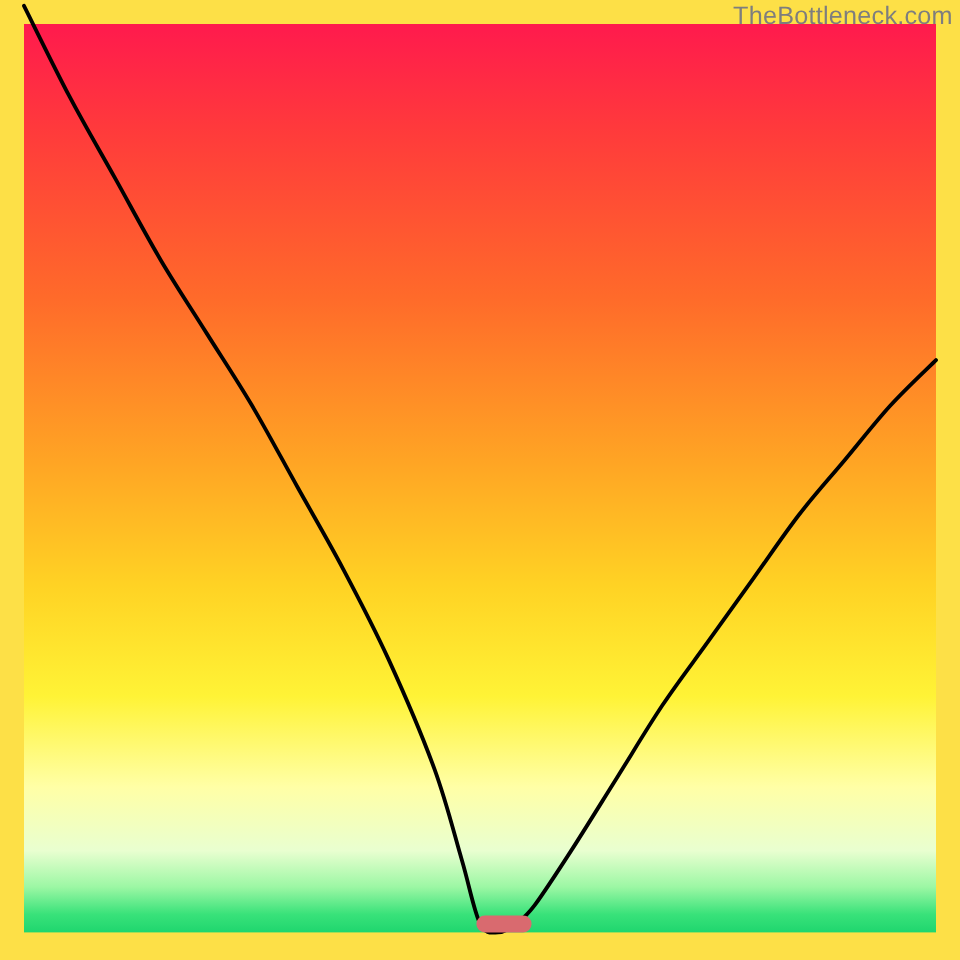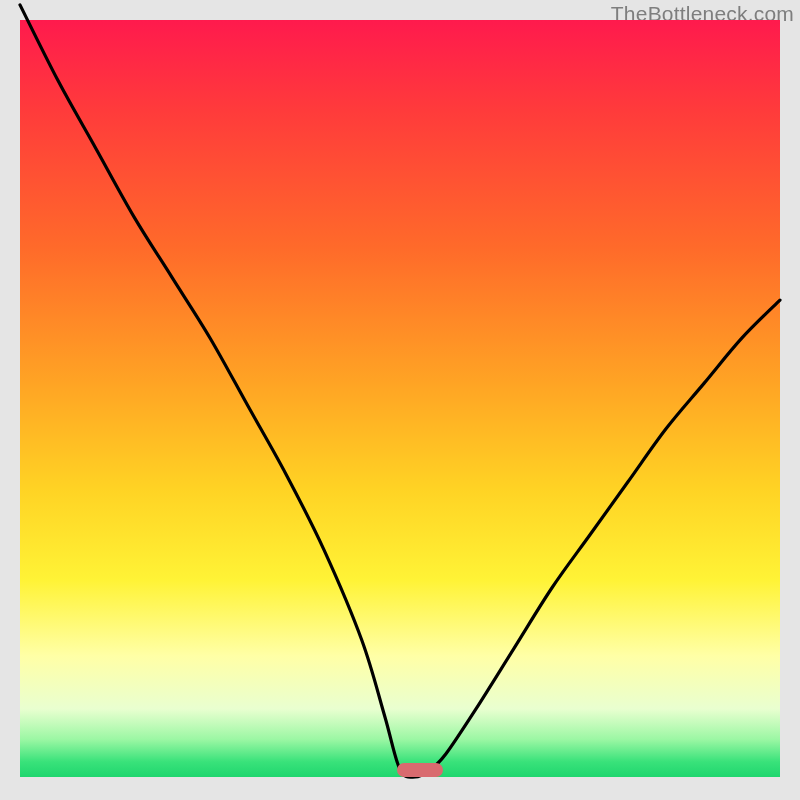--- a/index.html
+++ b/index.html
@@ -10,21 +10,21 @@
     background: #000;
     overflow: hidden;
     font-family: Arial, Helvetica, sans-serif;
   }
   .frame {
     position: absolute;
     left: 0;
     top: 0;
     width: 800px;
     height: 800px;
-    background: #e5e5e5;
+    background: #fde047;
   }
   .plot {
     position: absolute;
     left: 20px;
     top: 20px;
     width: 760px;
     height: 757px;
     
     background: linear-gradient(
       to bottom,

